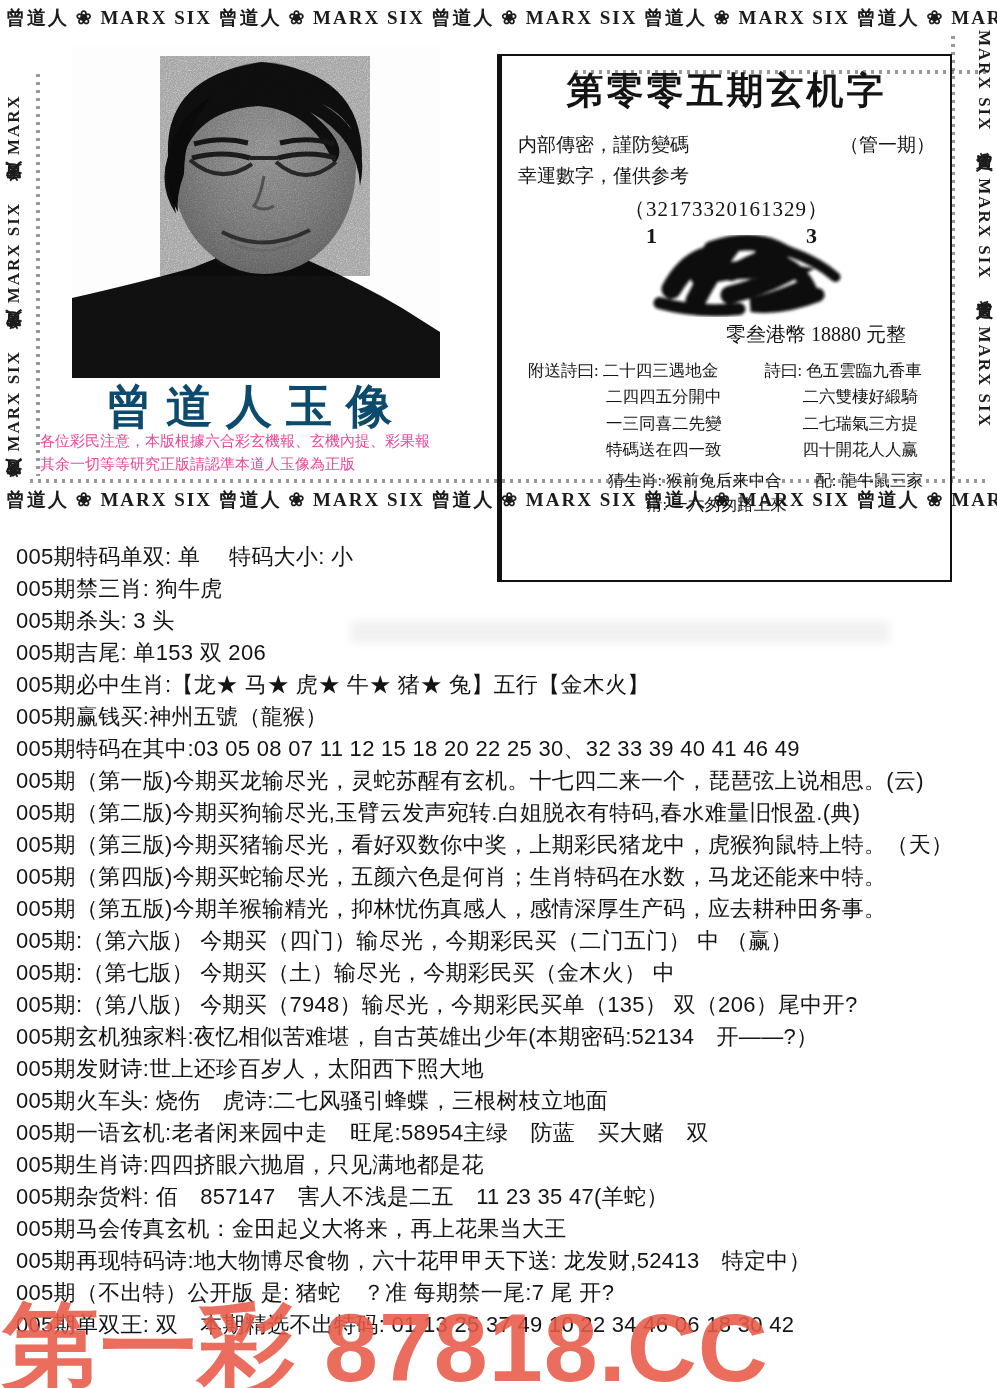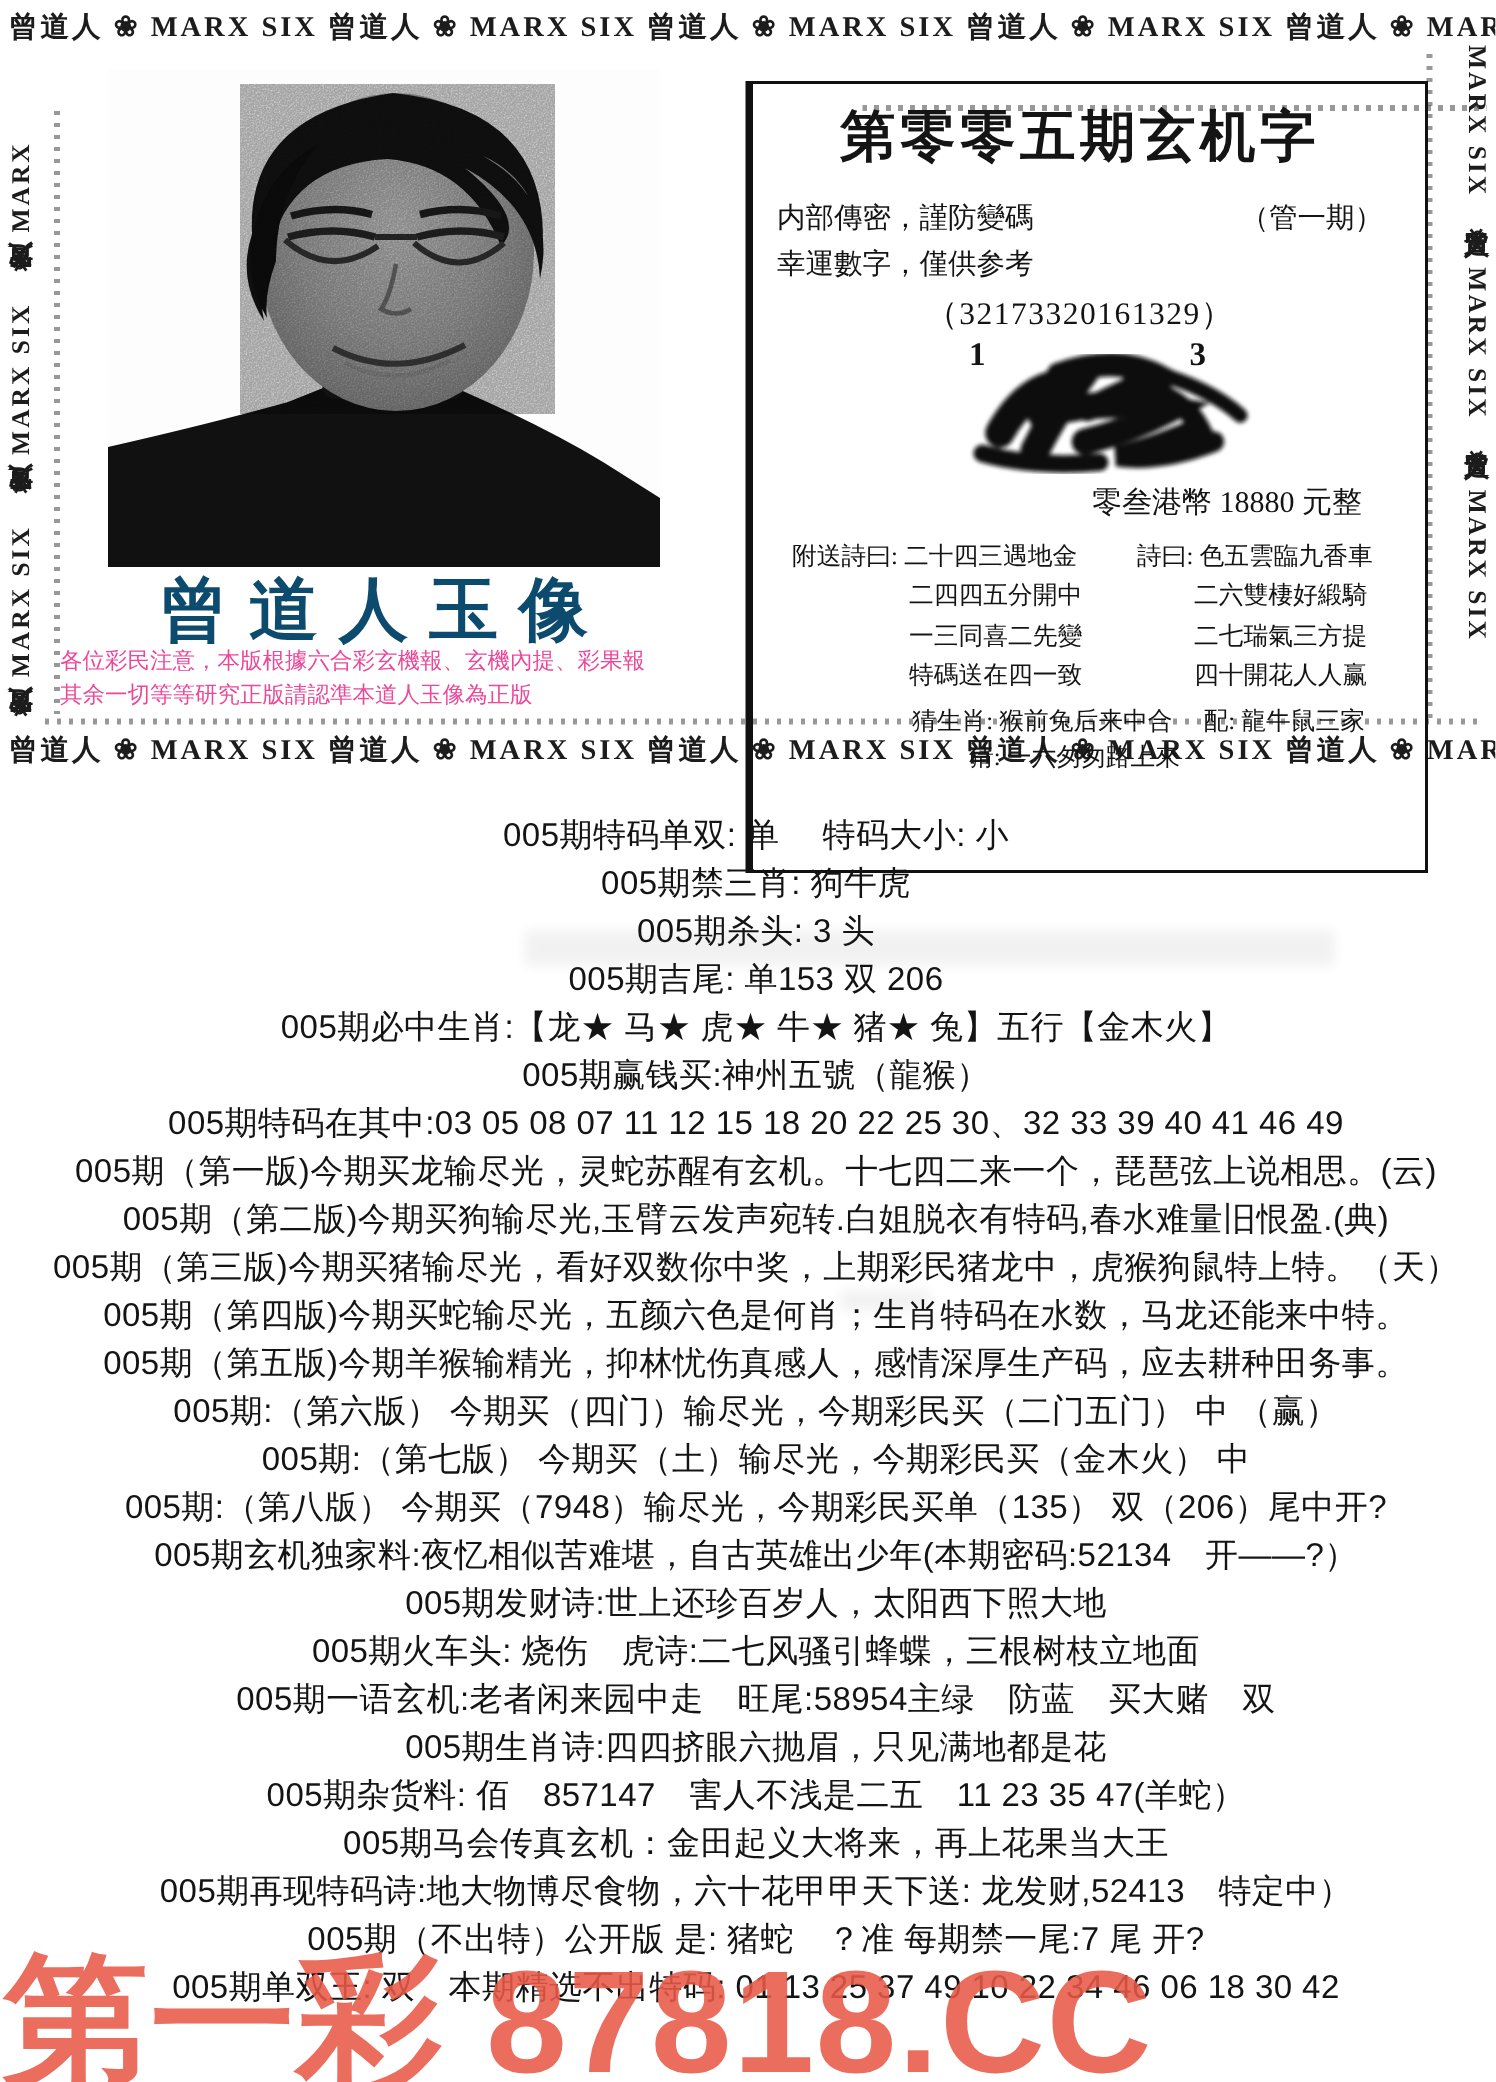--- a/index.html
+++ b/index.html
@@ -26,42 +26,42 @@
   .photo svg{width:100%;height:100%;}
   .photo-caption{position:absolute;left:58px;top:376px;width:396px;text-align:center;
       font-family:"Liberation Serif",serif;font-weight:bold;font-size:46px;
       letter-spacing:14px;color:#0c4a6e;}
   .photo-notes{position:absolute;left:40px;top:430px;width:450px;
       font-family:"Liberation Serif",serif;font-size:15px;line-height:1.55;color:#ec4899;}
 
   
   .mystery-box{position:absolute;left:497px;top:54px;width:455px;height:528px;
       box-sizing:border-box;border:2px solid #111;border-left:5px solid #111;
-      padding:8px 28px 6px 16px;font-family:"Liberation Serif",serif;}
+      padding:8px 15px 6px 16px;font-family:"Liberation Serif",serif;}
   .box-title{text-align:center;font-size:37px;font-weight:bold;letter-spacing:3px;margin:2px 0 16px;}
   .box-row1{display:flex;justify-content:space-between;font-size:19px;text-align:right;}
   .box-line2{font-size:19px;margin-top:5px;}
   .box-code{text-align:center;font-size:21px;margin-top:6px;letter-spacing:1px;}
   .figure{position:relative;height:96px;margin:2px 60px 0 90px;}
   .figure svg{width:100%;height:100%;}
   .fig-num{position:absolute;top:-2px;font-size:22px;font-weight:bold;}
   .fig-num.l{left:38px;} .fig-num.r{right:58px;}
-  .box-amount{text-align:right;font-size:20px;margin:0 14px 10px 0;}
+  .box-amount{text-align:right;font-size:20px;margin:0 29px 10px 0;}
   .poems{display:flex;font-size:16.5px;line-height:1.6;}
   .poem-col{width:50%;}
   .poem-col .row{white-space:nowrap;}
   .poem-col.left .row{padding-left:10px;}
   .poem-col.left .row.cont{padding-left:88px;}
   .poem-col.right .row{padding-left:38px;}
   .poem-col.right .row.cont{padding-left:76px;}
   .guess-row{display:flex;justify-content:space-between;font-size:16.5px;margin-top:6px;padding:0 12px 0 90px;}
   .guess2{font-size:16.5px;margin-top:2px;padding-left:128px;}
 
   
-  .body-lines{position:absolute;left:16px;top:541px;width:976px;text-align:center;}
+  .body-lines{position:absolute;left:16px;top:541px;width:976px;}
   .bline{font-size:22px;height:32px;line-height:32px;white-space:nowrap;
          font-weight:500;letter-spacing:.3px;overflow:hidden;}
   .smudge{position:absolute;background:#000;opacity:.05;filter:blur(4px);}
 
   
   .watermark{position:absolute;left:2px;top:1284px;font-size:97px;font-weight:bold;
       white-space:nowrap;letter-spacing:1px;opacity:.88;
       font-family:"Liberation Sans",sans-serif;}
 </style>
 </head>

